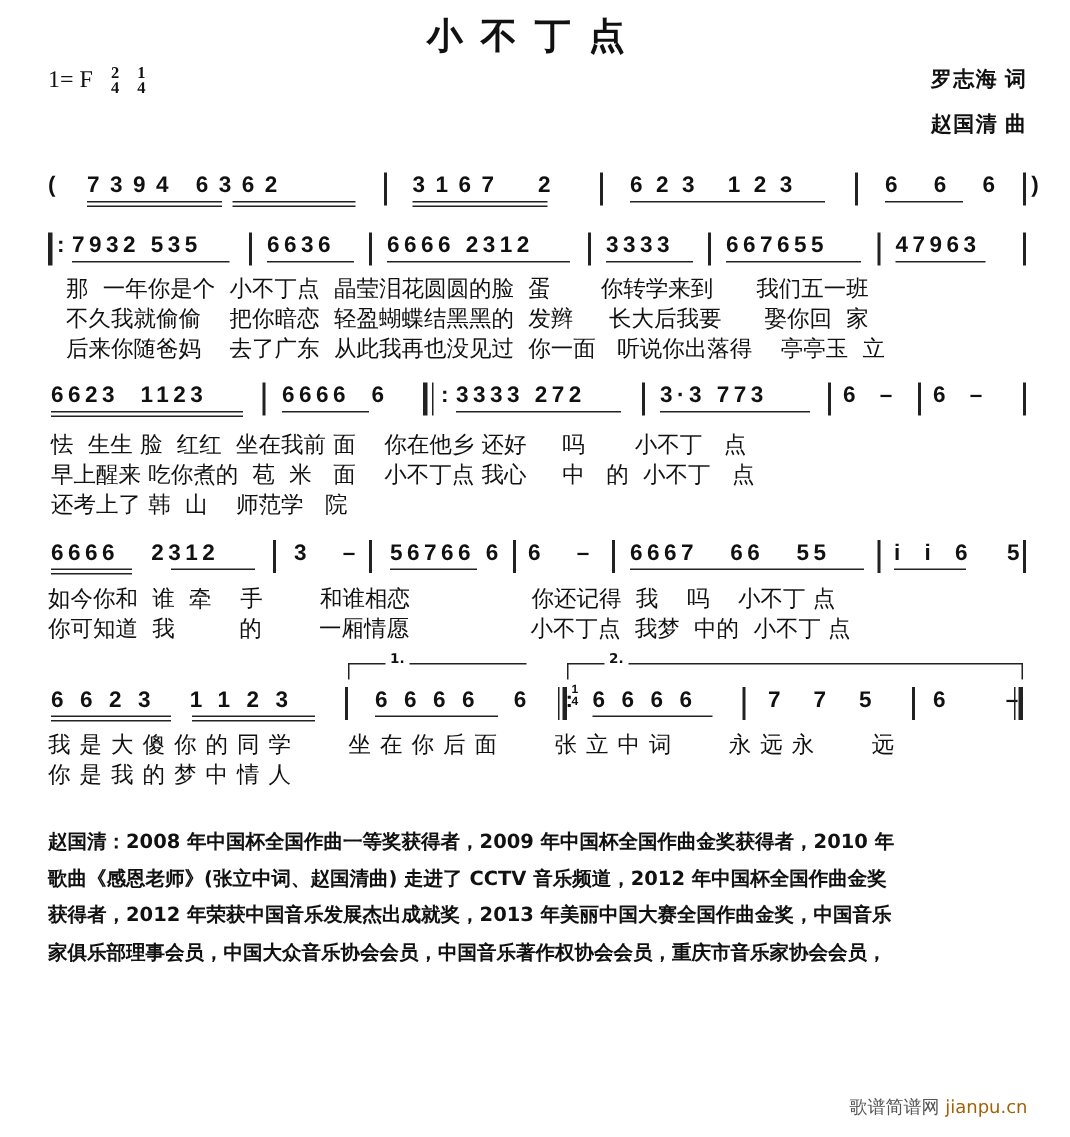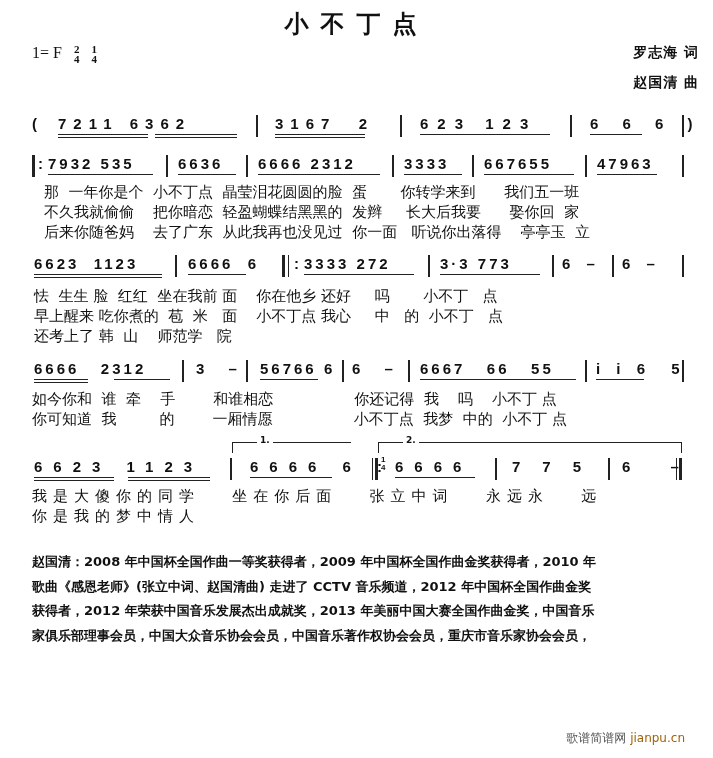--- a/index.html
+++ b/index.html
@@ -1,21 +1,21 @@
 <!DOCTYPE html>
 <html><head>
 <meta charset="utf-8">
 <style>
   html,body{margin:0;padding:0;background:#fff;}
   body{width:713px;height:758px;position:relative;overflow:hidden;font-family:"DejaVu Sans","Liberation Sans",sans-serif;color:#111;}
   .abs{position:absolute;}
   .title{left:0;width:713px;top:8px;text-align:center;font-size:24px;font-weight:bold;letter-spacing:12px;}
   .key{left:32px;top:44px;font-size:16px;font-family:"Liberation Serif",serif;}
   .ts{display:inline-block;vertical-align:middle;text-align:center;font-weight:bold;font-size:11px;line-height:10px;margin-left:8px;}
-  .credit{right:14px;font-size:14px;font-weight:bold;letter-spacing:1px;}
+  .credit{right:28px;font-size:14px;font-weight:bold;letter-spacing:1px;font-family:Liberation Serif, serif;}
   .mrow{left:0;width:713px;height:24px;font-family:"Liberation Sans",sans-serif;font-weight:bold;font-size:15px;}
   .mrow span{position:absolute;top:0;white-space:pre;}
   .bar{position:absolute;width:2px;background:#222;height:22px;}
   .ul1{position:absolute;height:1px;background:#222;}
   .lyr{font-size:15px;white-space:pre;letter-spacing:0px;text-align:center;}
   .bio{left:32px;width:660px;top:550px;font-size:13px;font-weight:bold;line-height:24.5px;}
   .wm{right:28px;top:730px;font-size:12px;color:#555;}
   .wm .url{color:#a16207;}
   .volta{position:absolute;border-top:1px solid #222;border-left:1px solid #222;height:10px;font-size:9px;font-weight:bold;}
   .volta span{position:absolute;top:-8px;background:#fff;padding:0 3px;}
@@ -35,21 +35,21 @@
     <span>1</span><br>
     <span>4</span>
   </span>
 </div>
 
 <div class="abs credit" style="top:44px">罗志海 词</div>
 <div class="abs credit" style="top:74px">赵国清 曲</div>
 
 <div class="abs mrow" style="top:115px">
   <span style="left:32px">(</span>
-  <span style="left:58px;letter-spacing:7px">7211 6362</span>
+  <span style="left:58px;letter-spacing:7px">7394 6362</span>
   <div class="ul1" style="left:58px;top:19px;width:90px"></div>
   <div class="ul1" style="left:58px;top:22px;width:90px"></div>
   <div class="ul1" style="left:155px;top:19px;width:82px"></div>
   <div class="ul1" style="left:155px;top:22px;width:82px"></div>
   <div class="bar" style="left:256px;top:0"></div>
   <span style="left:275px;letter-spacing:7px">3167  2</span>
   <div class="ul1" style="left:275px;top:19px;width:90px"></div>
   <div class="ul1" style="left:275px;top:22px;width:90px"></div>
   <div class="bar" style="left:400px;top:0"></div>
   <span style="left:420px;letter-spacing:9px">623 123</span>

